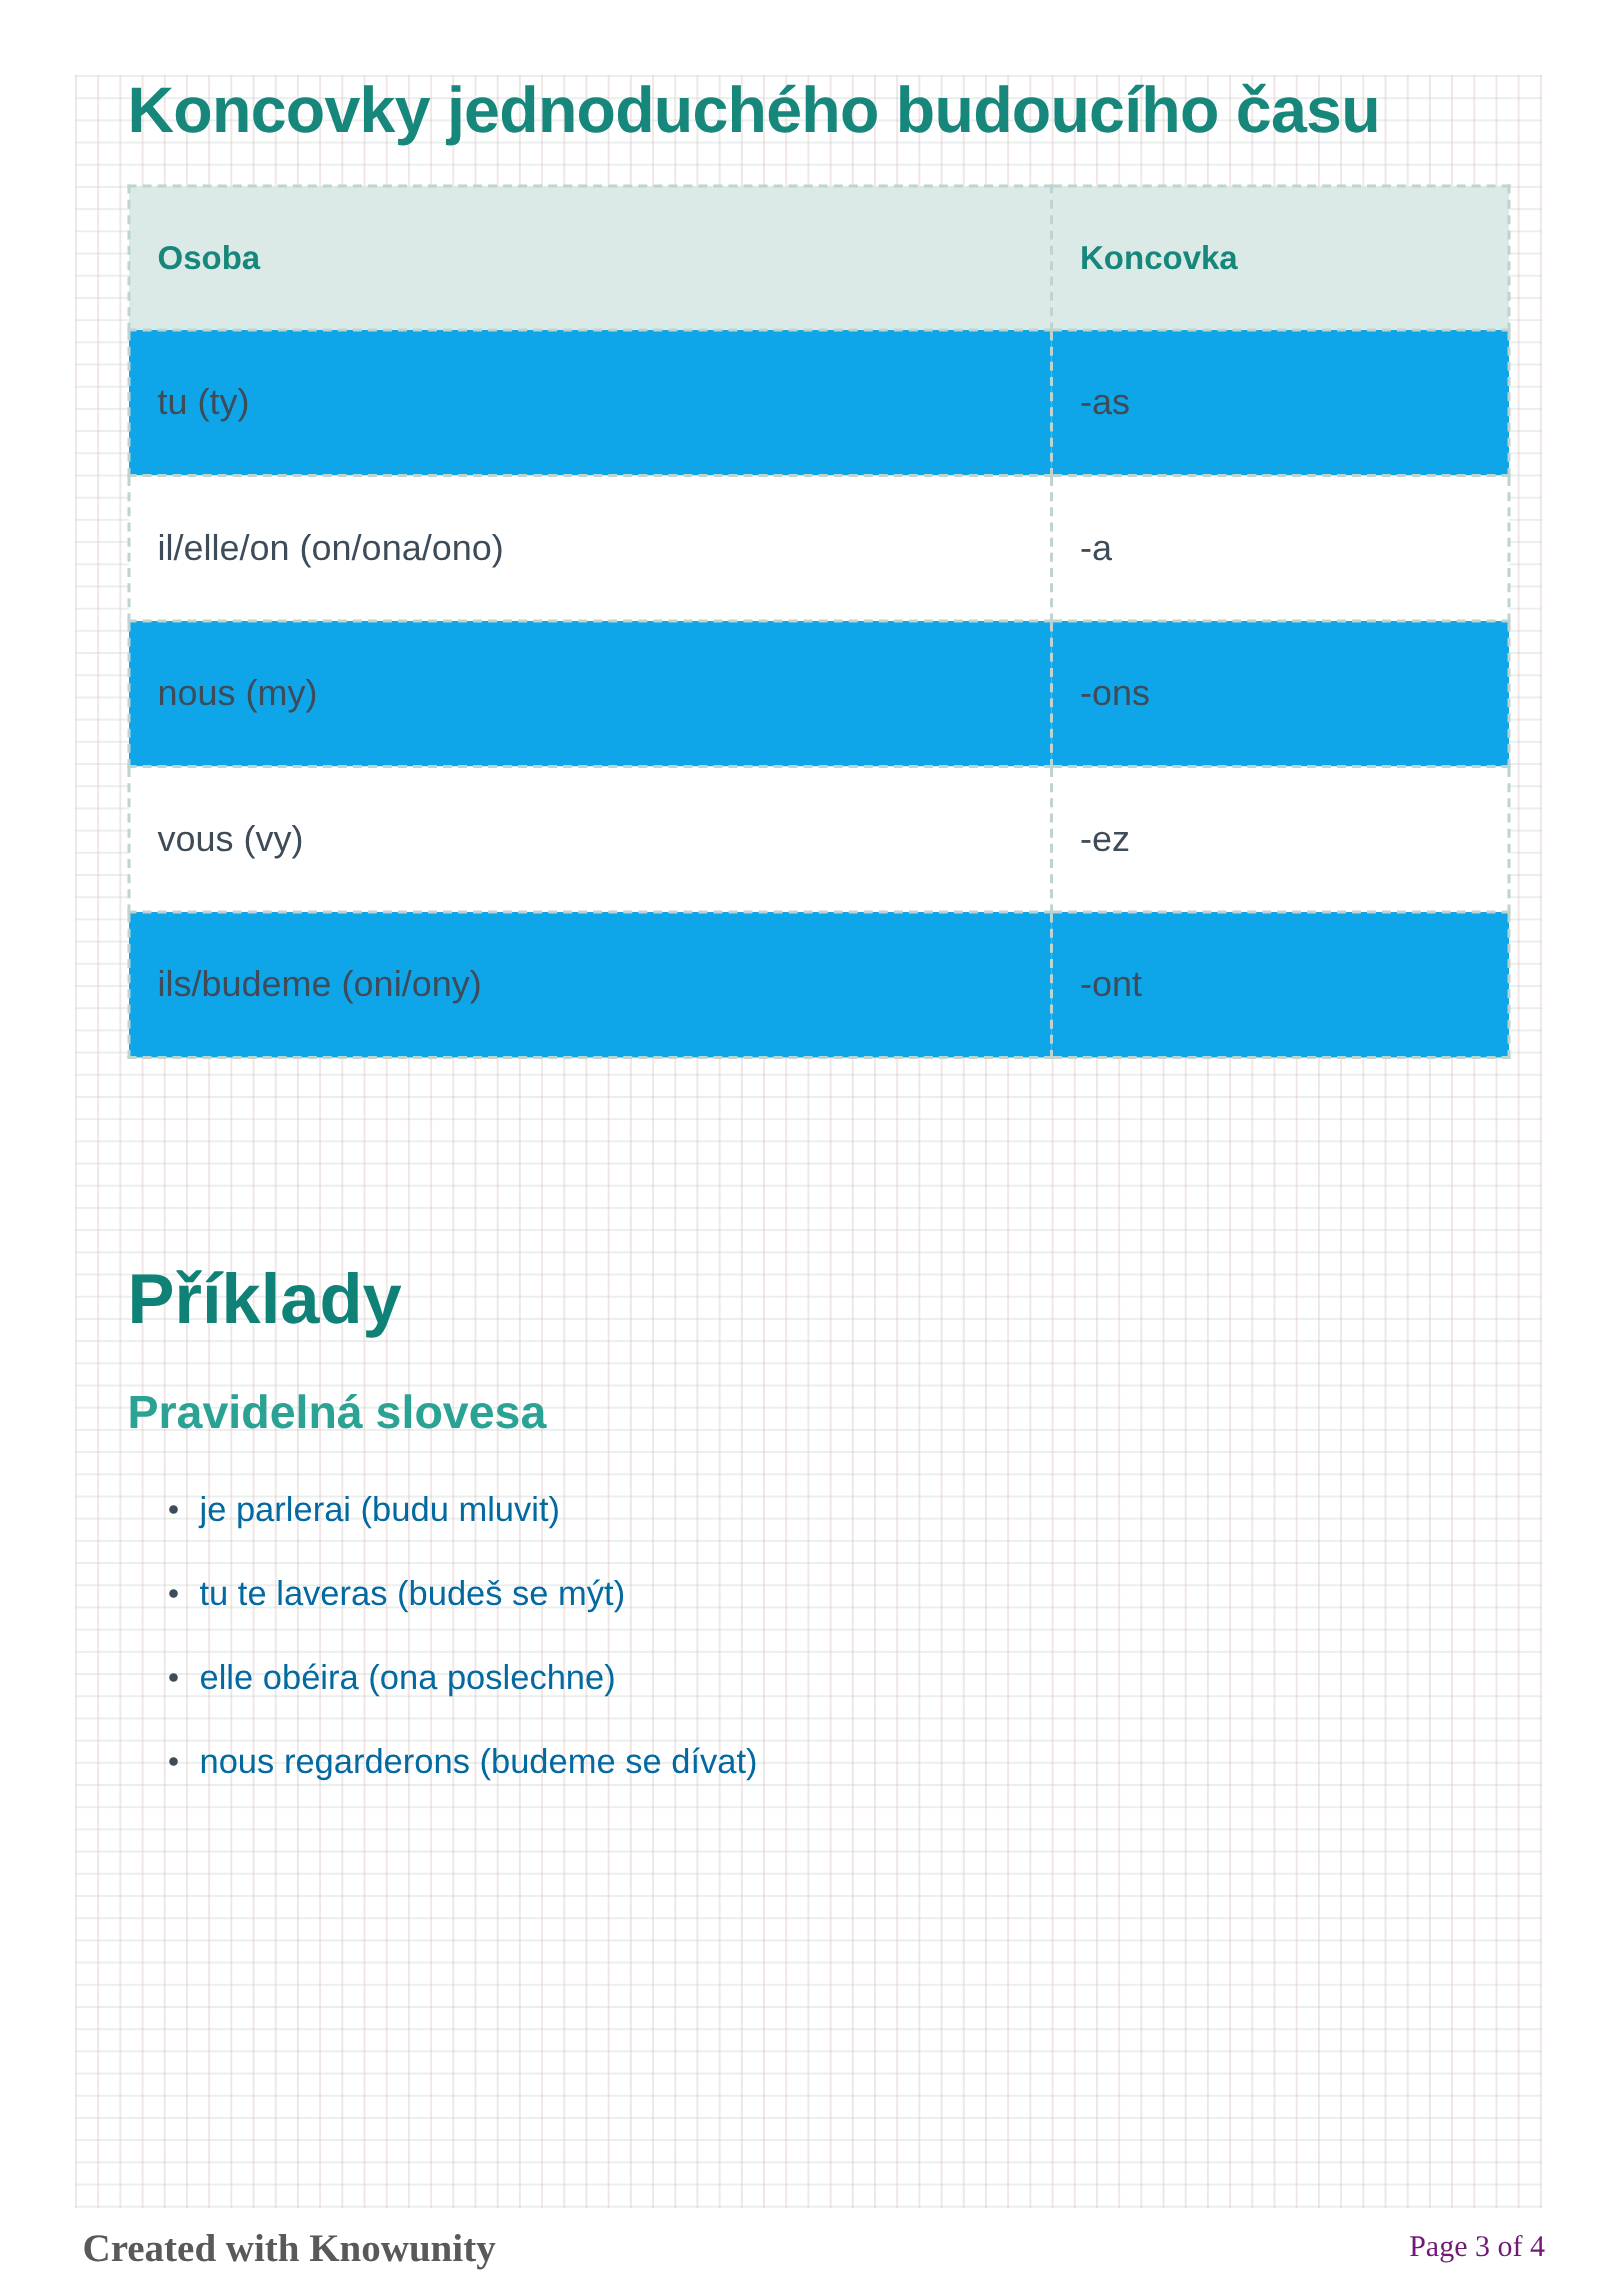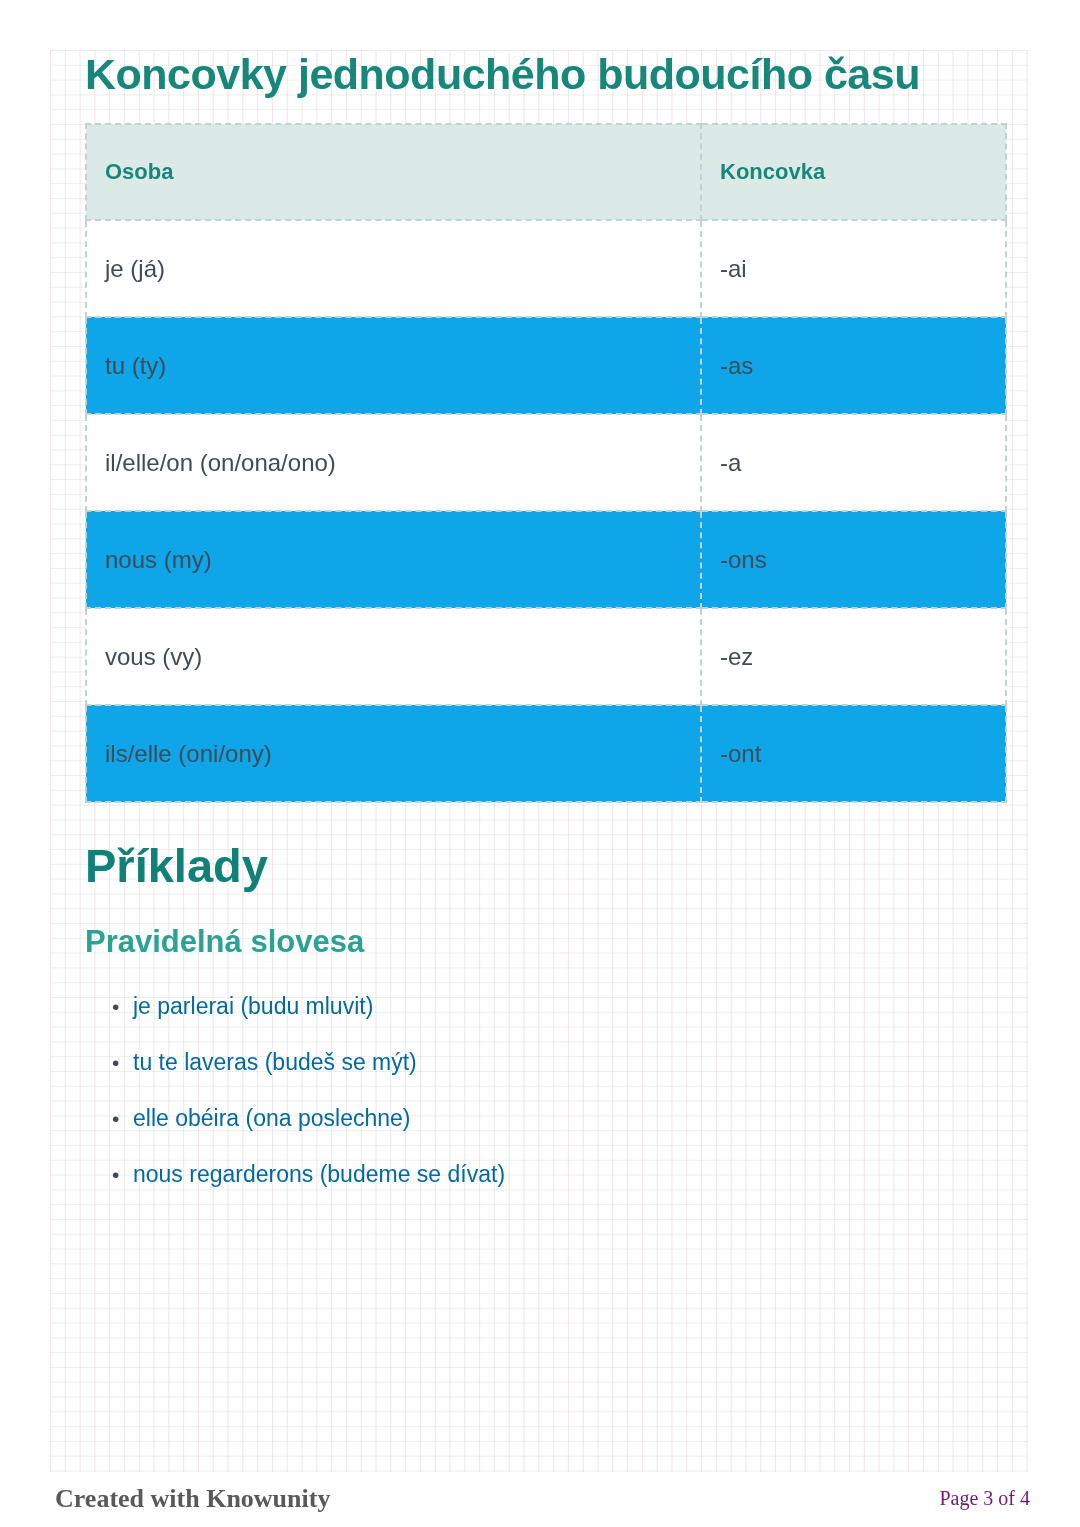--- a/index.html
+++ b/index.html
@@ -139,42 +139,38 @@
         <col class="c1">
         <col class="c2">
       </colgroup>
     <thead>
       <tr>
         <th>Osoba</th>
         <th>Koncovka</th>
       </tr>
     </thead>
     <tbody>
-      <tr>
-        <td>je (já)</td>
-        <td>-ai</td>
-      </tr>
       <tr class="alt">
         <td>tu (ty)</td>
         <td>-as</td>
       </tr>
       <tr>
         <td>il/elle/on (on/ona/ono)</td>
         <td>-a</td>
       </tr>
       <tr class="alt">
         <td>nous (my)</td>
         <td>-ons</td>
       </tr>
       <tr>
         <td>vous (vy)</td>
         <td>-ez</td>
       </tr>
       <tr class="alt">
-        <td>ils/elle (oni/ony)</td>
+        <td>ils/budeme (oni/ony)</td>
         <td>-ont</td>
       </tr>
     </tbody>
   </table>
 
   <h2 class="examples-heading">Příklady</h2>
 
   <h3 class="regular-verbs-heading">Pravidelná slovesa</h3>
 
   <ul class="example-list">

